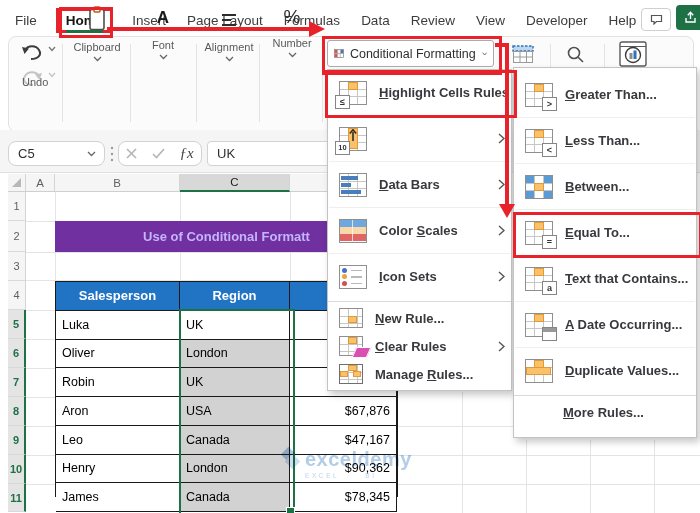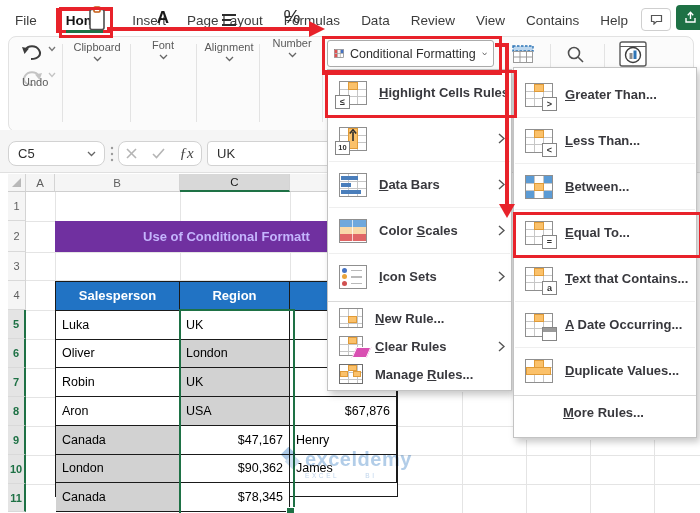--- a/index.html
+++ b/index.html
@@ -90,21 +90,21 @@
 
   <div class="tabbar">
     <div class="tab">File</div>
     <div class="tab home"><span>Home</span></div>
     <div class="tab">Insert</div>
     <div class="tab">Page Layout</div>
     <div class="tab">Formulas</div>
     <div class="tab">Data</div>
     <div class="tab">Review</div>
     <div class="tab">View</div>
-    <div class="tab">Contains</div>
+    <div class="tab">Developer</div>
     <div class="tab">Help</div>
   </div>
 
   <div class="topbtn" style="left:641px;top:8px;width:28px;height:21px;border:1px solid #cfcfcf;background:#fff;">
     <svg width="13" height="11" viewBox="0 0 13 11">
         <path d="M1.5 1.5 h10 v6 h-5 l-2.5 2.5 v-2.5 h-2.5 z" fill="none" stroke="#555" stroke-width="1.2"></path>
       </svg>
   </div>
   <div class="topbtn" style="left:676px;top:5px;width:30px;height:25px;background:#1e7145;">
     <svg width="14" height="13" viewBox="0 0 14 13">
@@ -317,20 +317,21 @@
     <div class="num"></div>
 
     <div>Robin</div>
     <div class="gray">UK</div>
     <div class="num"></div>
 
     <div>Aron</div>
     <div class="gray">USA</div>
     <div class="num">$67,876</div>
 
+    <div>Leo</div>
     <div class="gray">Canada</div>
     <div class="num">$47,167</div>
 
     <div>Henry</div>
     <div class="gray">London</div>
     <div class="num">$90,362</div>
 
     <div>James</div>
     <div class="gray">Canada</div>
     <div class="num">$78,345</div>

